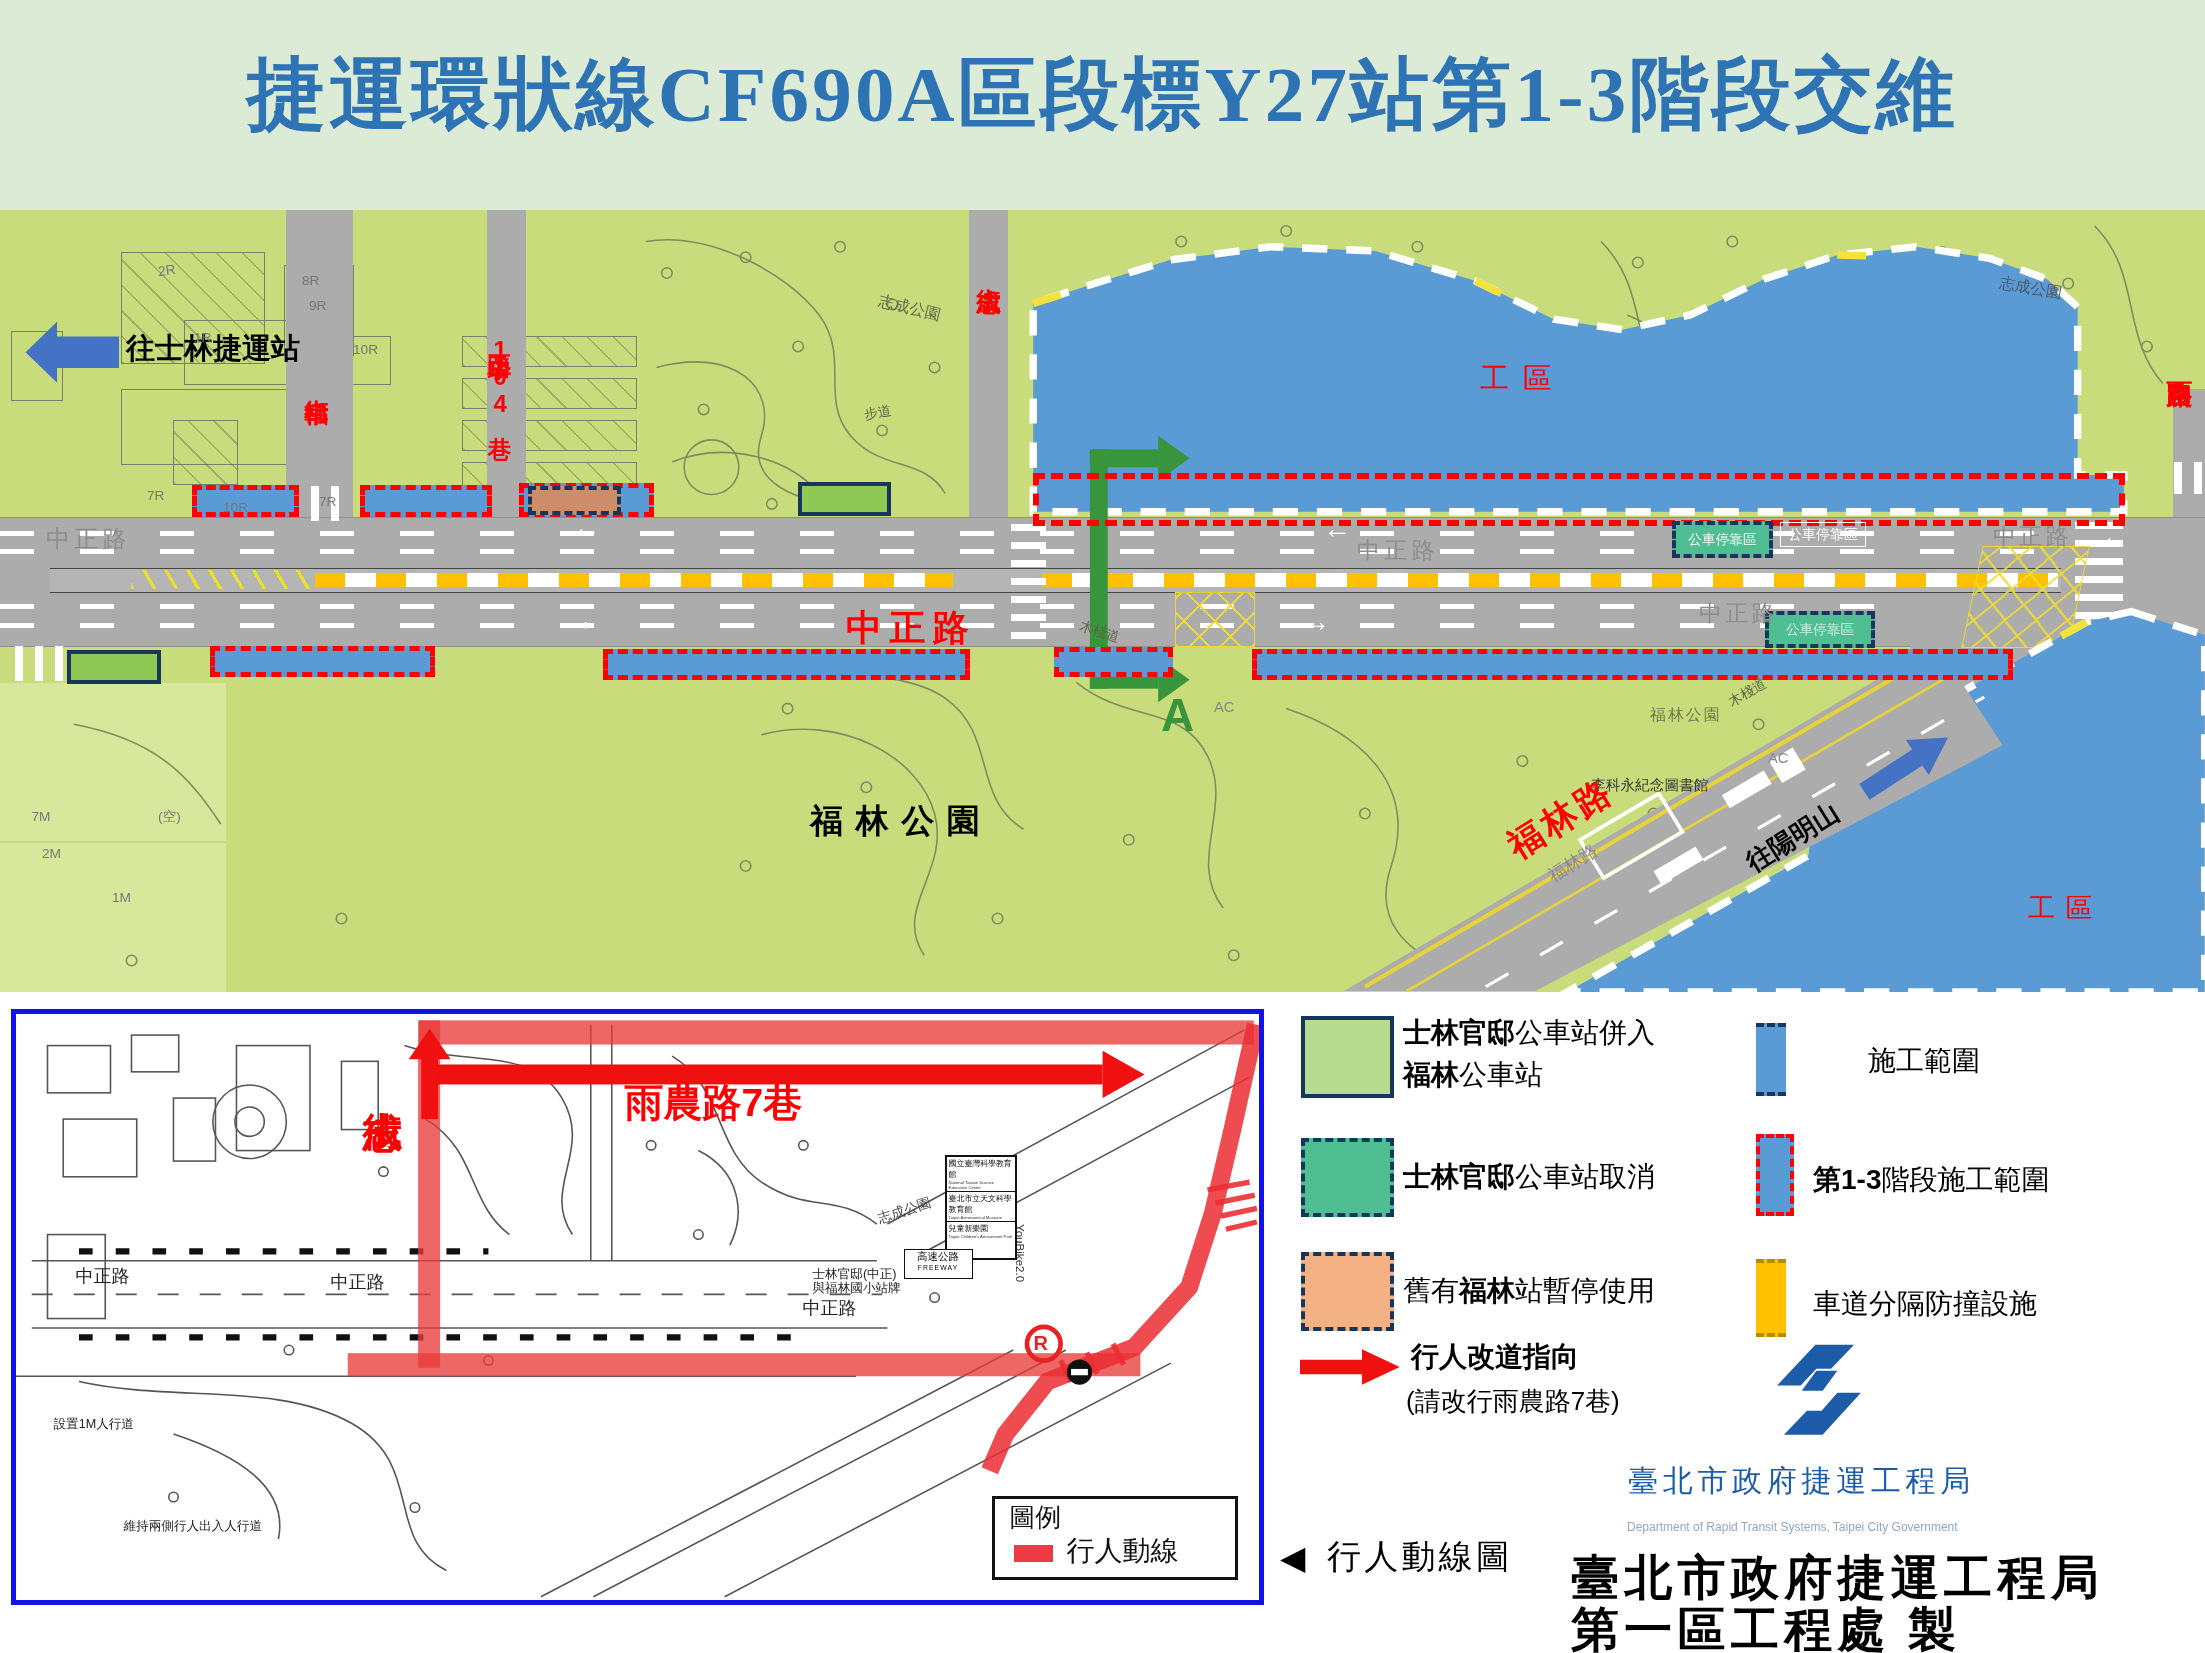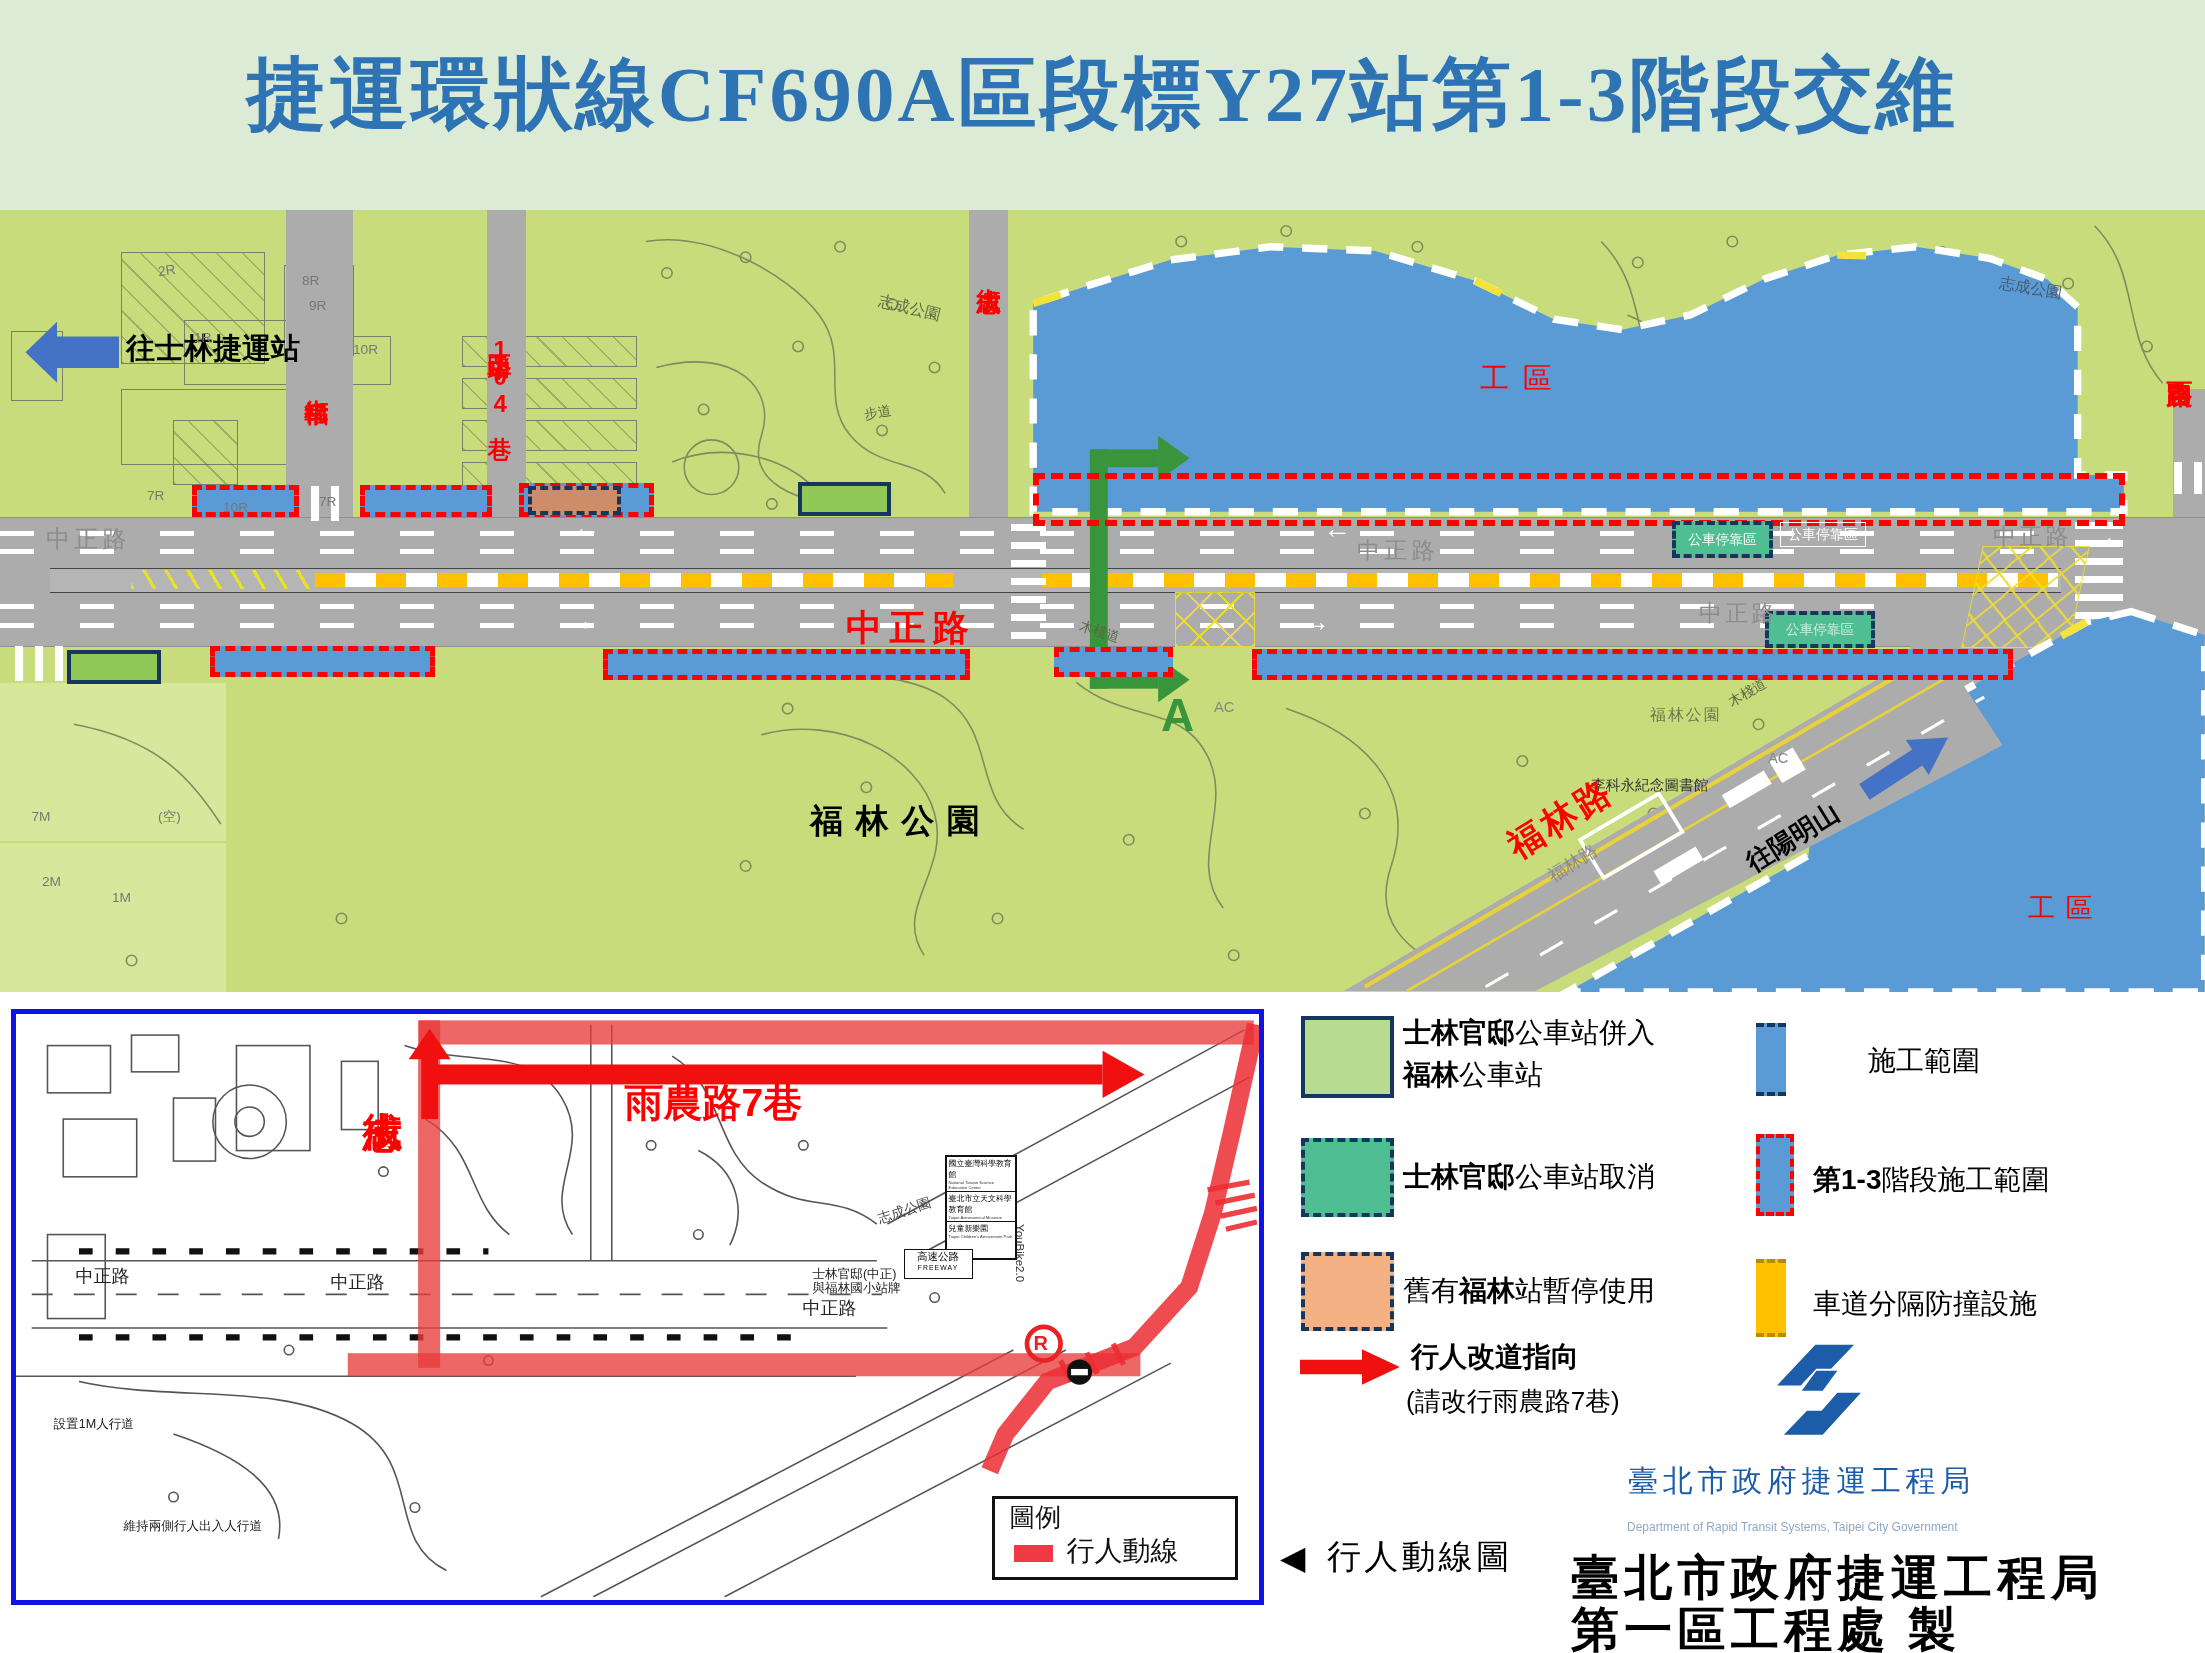--- a/index.html
+++ b/index.html
@@ -228,21 +228,21 @@
   <div class="lbl bold" style="left:1161px;top:479px;font-size:46px;color:#38953C;">A</div>
 
   <div class="lbl" style="left:158px;top:53px;font-size:13.7px;color:#777;transform:rotate(-8deg);">2R</div>
   <div class="lbl" style="left:302px;top:63px;font-size:13.7px;color:#777;">8R</div>
   <div class="lbl" style="left:309px;top:88px;font-size:13.7px;color:#777;">9R</div>
   <div class="lbl" style="left:194px;top:120px;font-size:13.7px;color:#777;">1R</div>
   <div class="lbl" style="left:353px;top:132px;font-size:13.7px;color:#777;">10R</div>
   <div class="lbl" style="left:147px;top:278px;font-size:13.7px;color:#777;">7R</div>
   <div class="lbl" style="left:223px;top:290px;font-size:13.7px;color:#777;">10R</div>
   <div class="lbl" style="left:319px;top:284px;font-size:13.7px;color:#777;">7R</div>
-  <div class="lbl" style="left:42px;top:636px;font-size:13.7px;color:#777;margin-top:28px;">2M</div>
+  <div class="lbl" style="left:42px;top:636px;font-size:13.7px;color:#777;">2M</div>
   <div class="lbl" style="left:88px;top:680px;font-size:13.7px;color:#777;margin-left:24px;">1M</div>
   <div class="lbl" style="left:31.5px;top:599px;font-size:13.7px;color:#777;">7M</div>
   <div class="lbl" style="left:158px;top:599px;font-size:13.7px;color:#777;">(空)</div>
   <div class="lbl" style="left:1214px;top:489px;font-size:14.7px;color:#888;">AC</div>
   <div class="lbl" style="left:1768px;top:540px;font-size:14.7px;color:#888;">AC</div>
 </div>
 
 <div id="inset" class="abs">
   <svg class="abs" style="left:0;top:0;" width="1243" height="586" viewBox="0 0 2368 1116">
 

